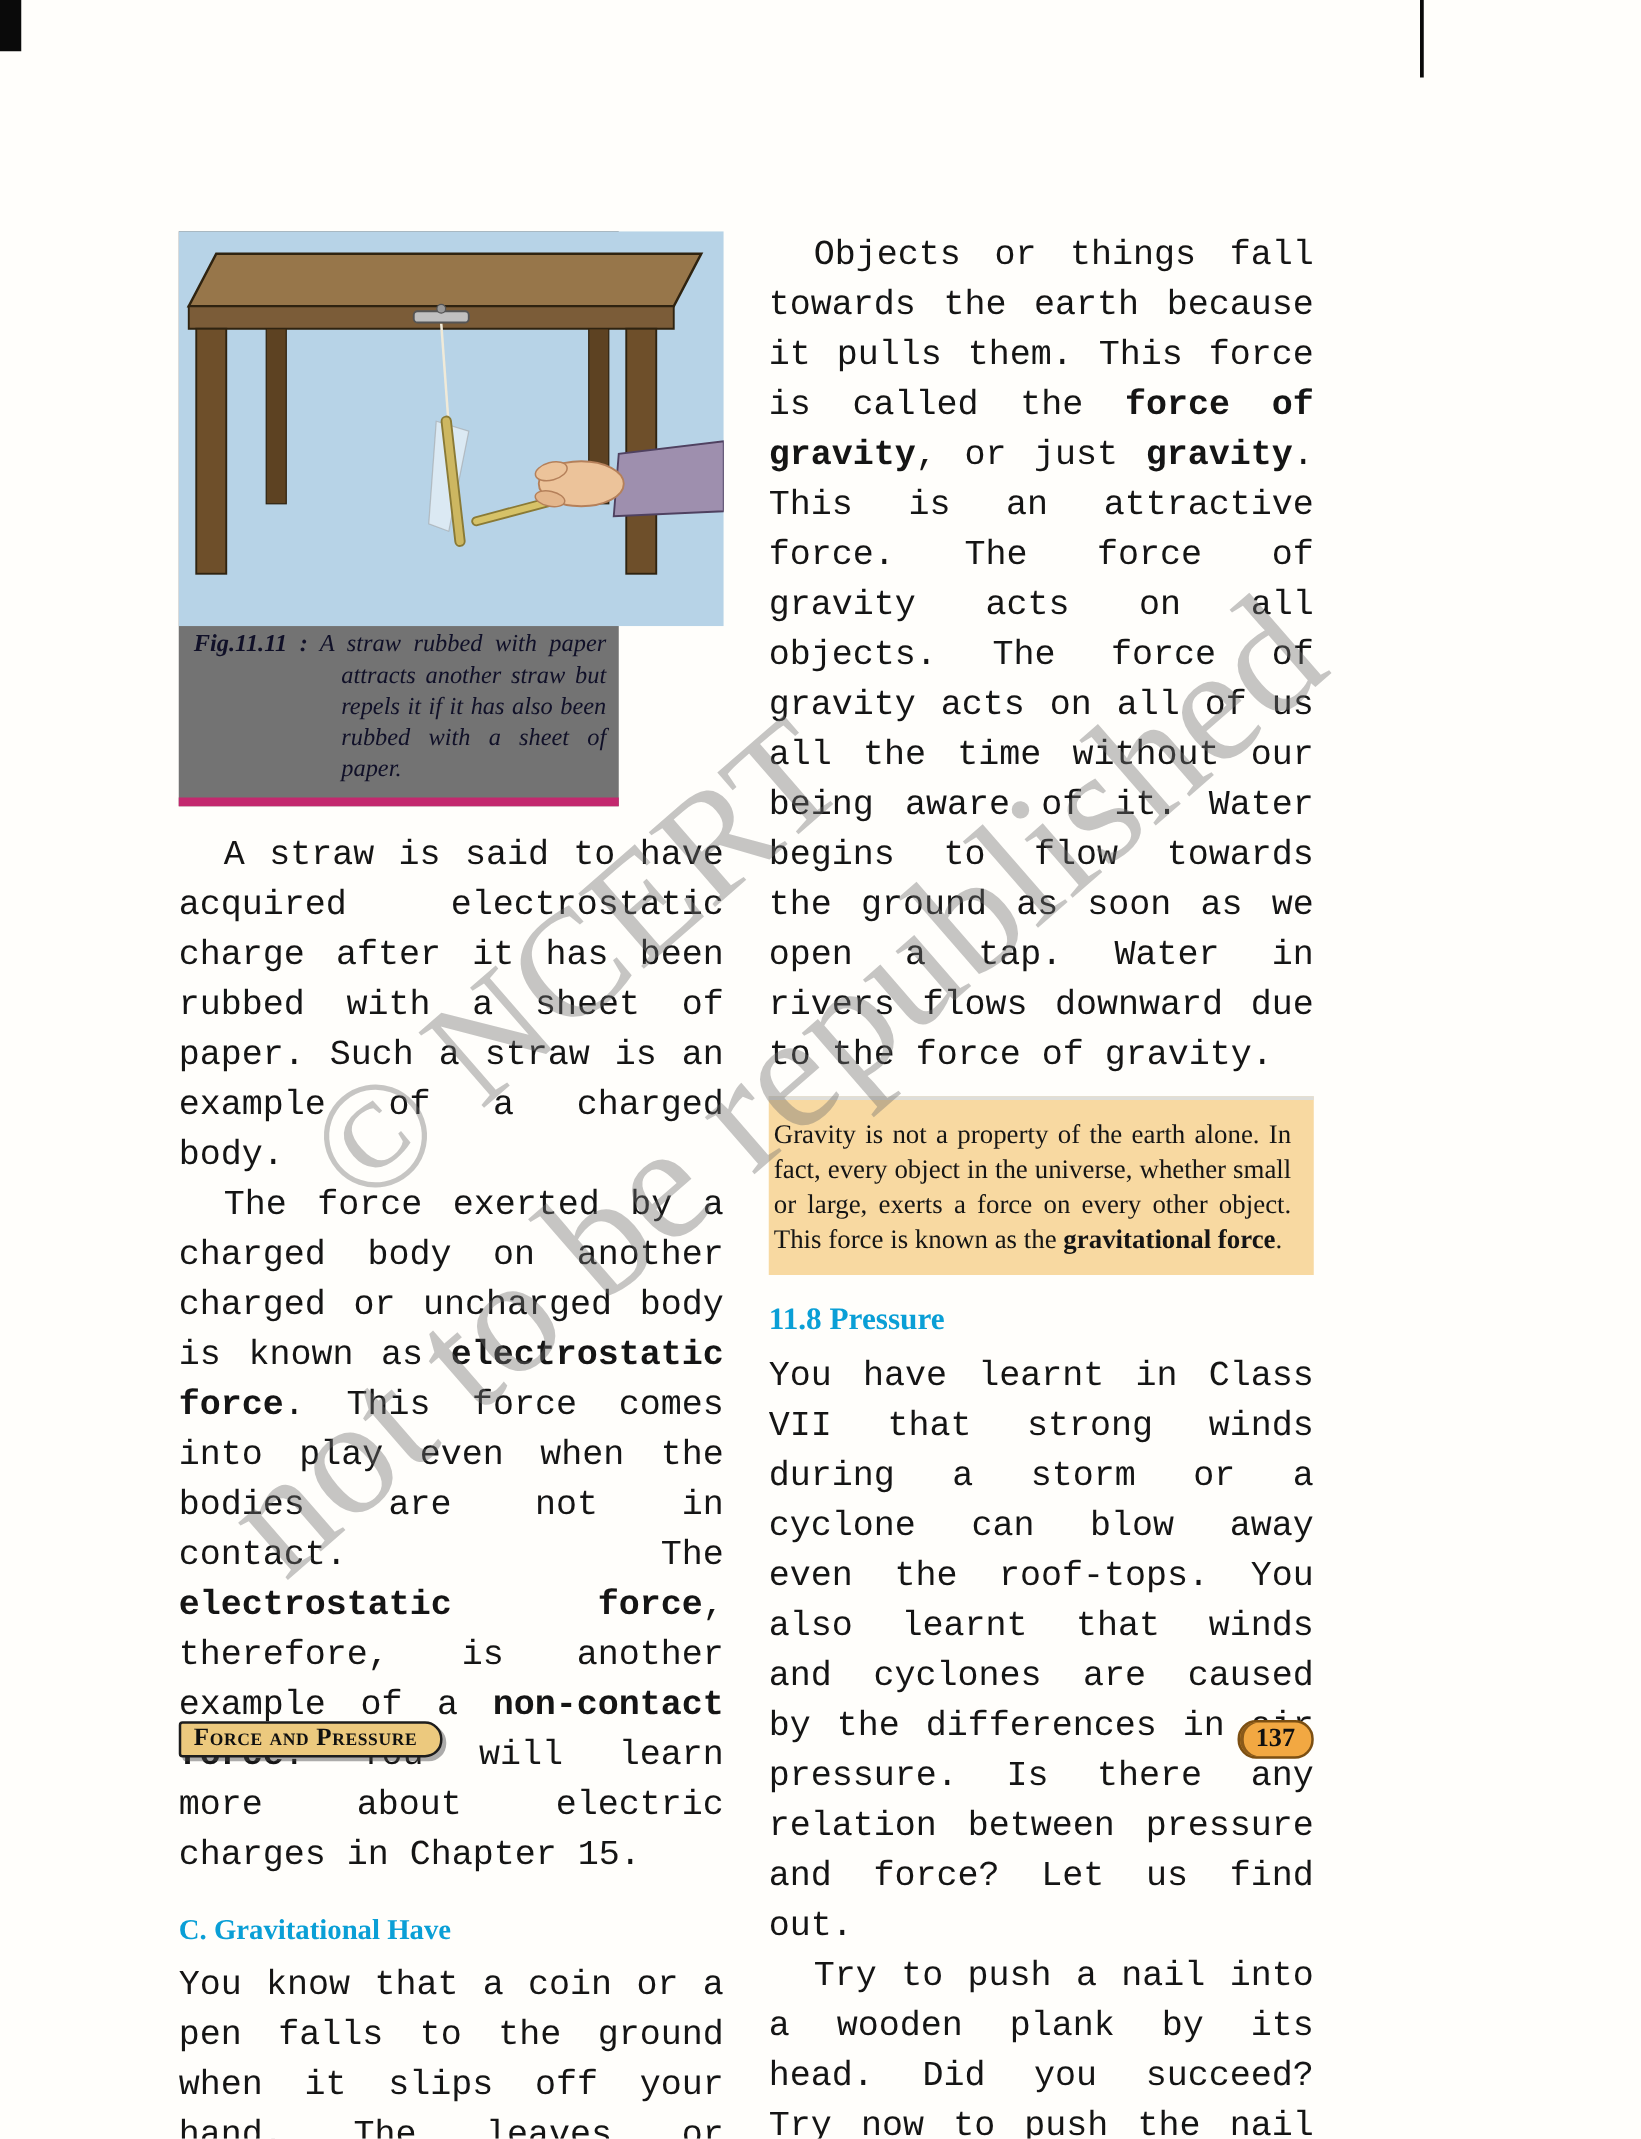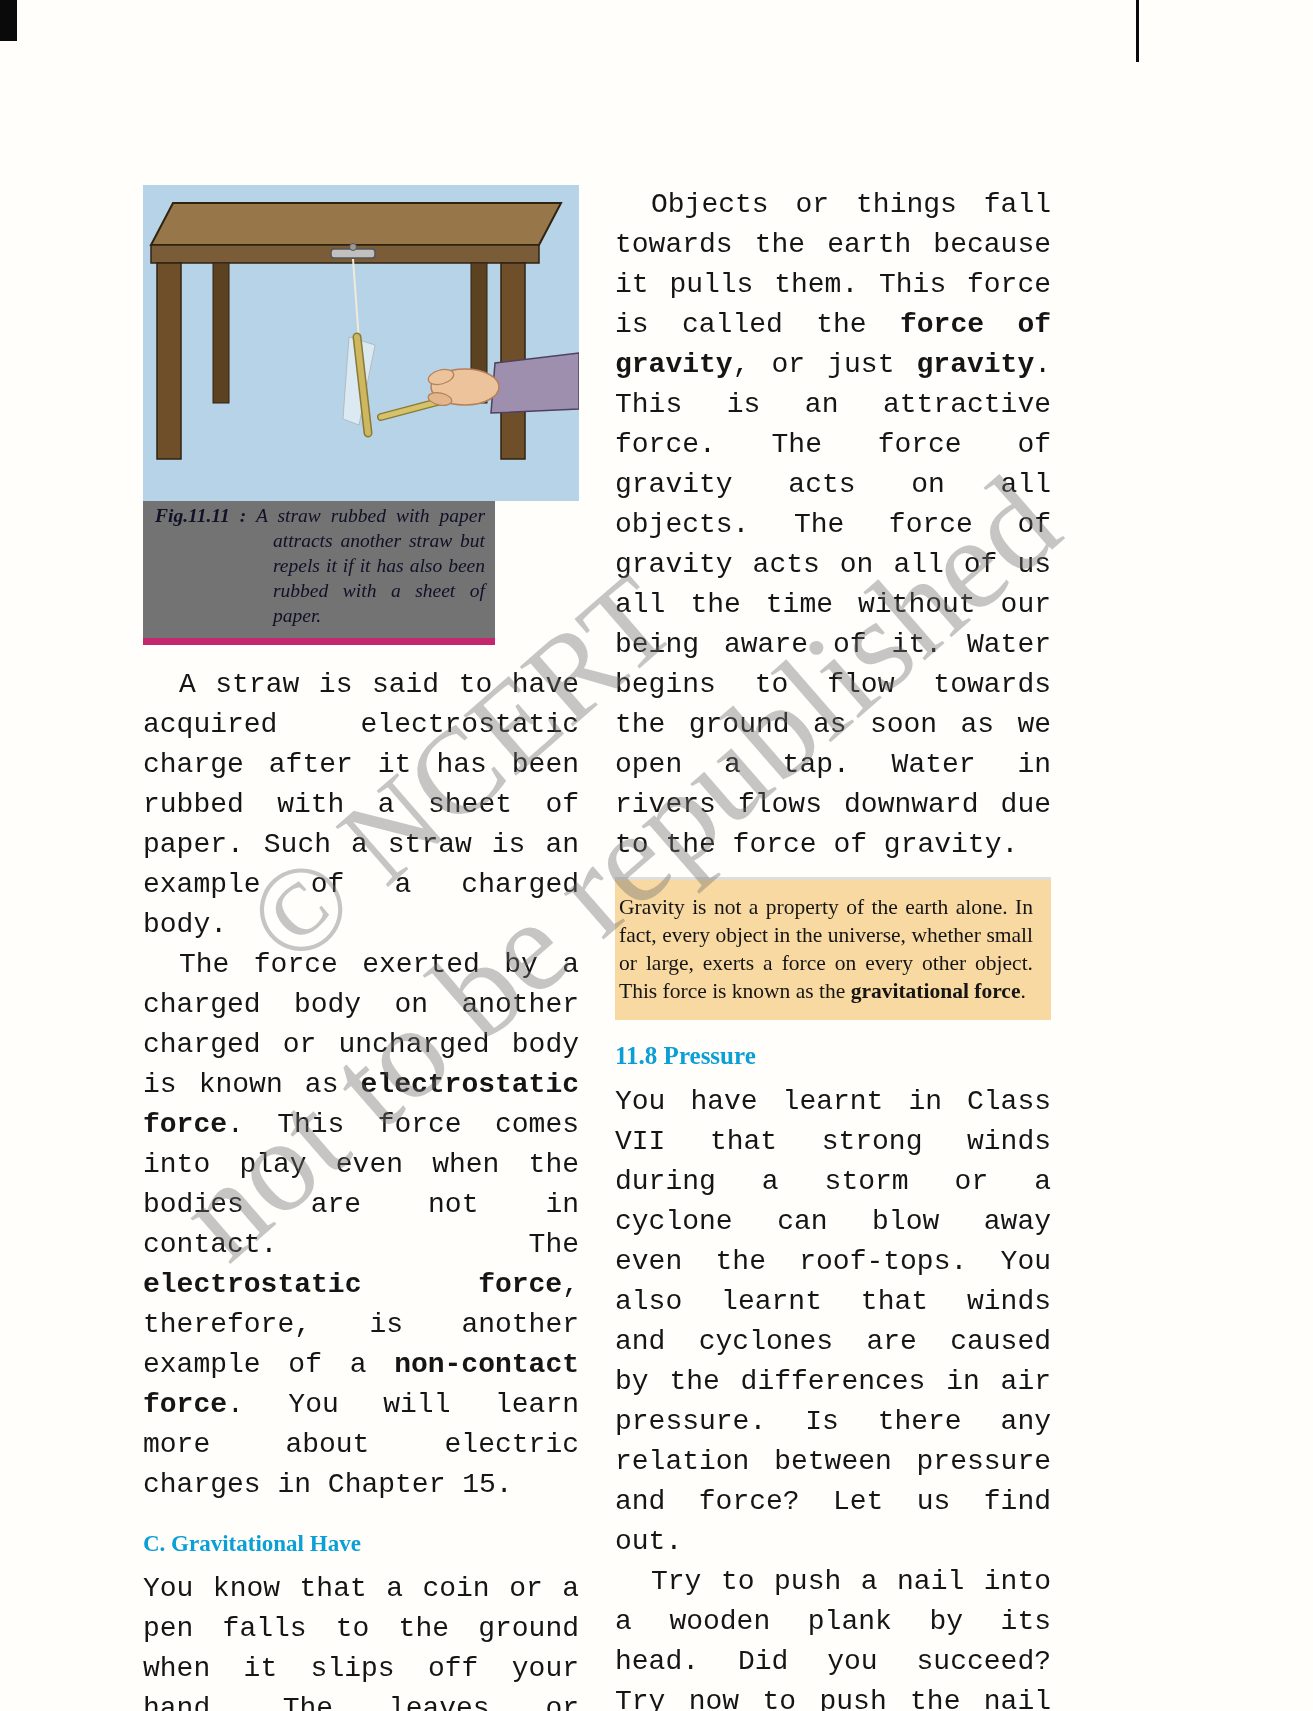--- a/index.html
+++ b/index.html
@@ -187,13 +187,17 @@
         <span>Pushing a nail into a wooden plank</span>
       </p>
     </div>
   </div>
 
   <div class="watermark">
     <span class="wm1">© NCERT</span>
     <span class="wm2">not to be republished</span>
   </div>
 
+  <div class="footer">
+    <div class="chapter-badge">Force and Pressure</div>
+    <div class="page-badge">137</div>
+  </div>
 </div>
 
 </body></html>

